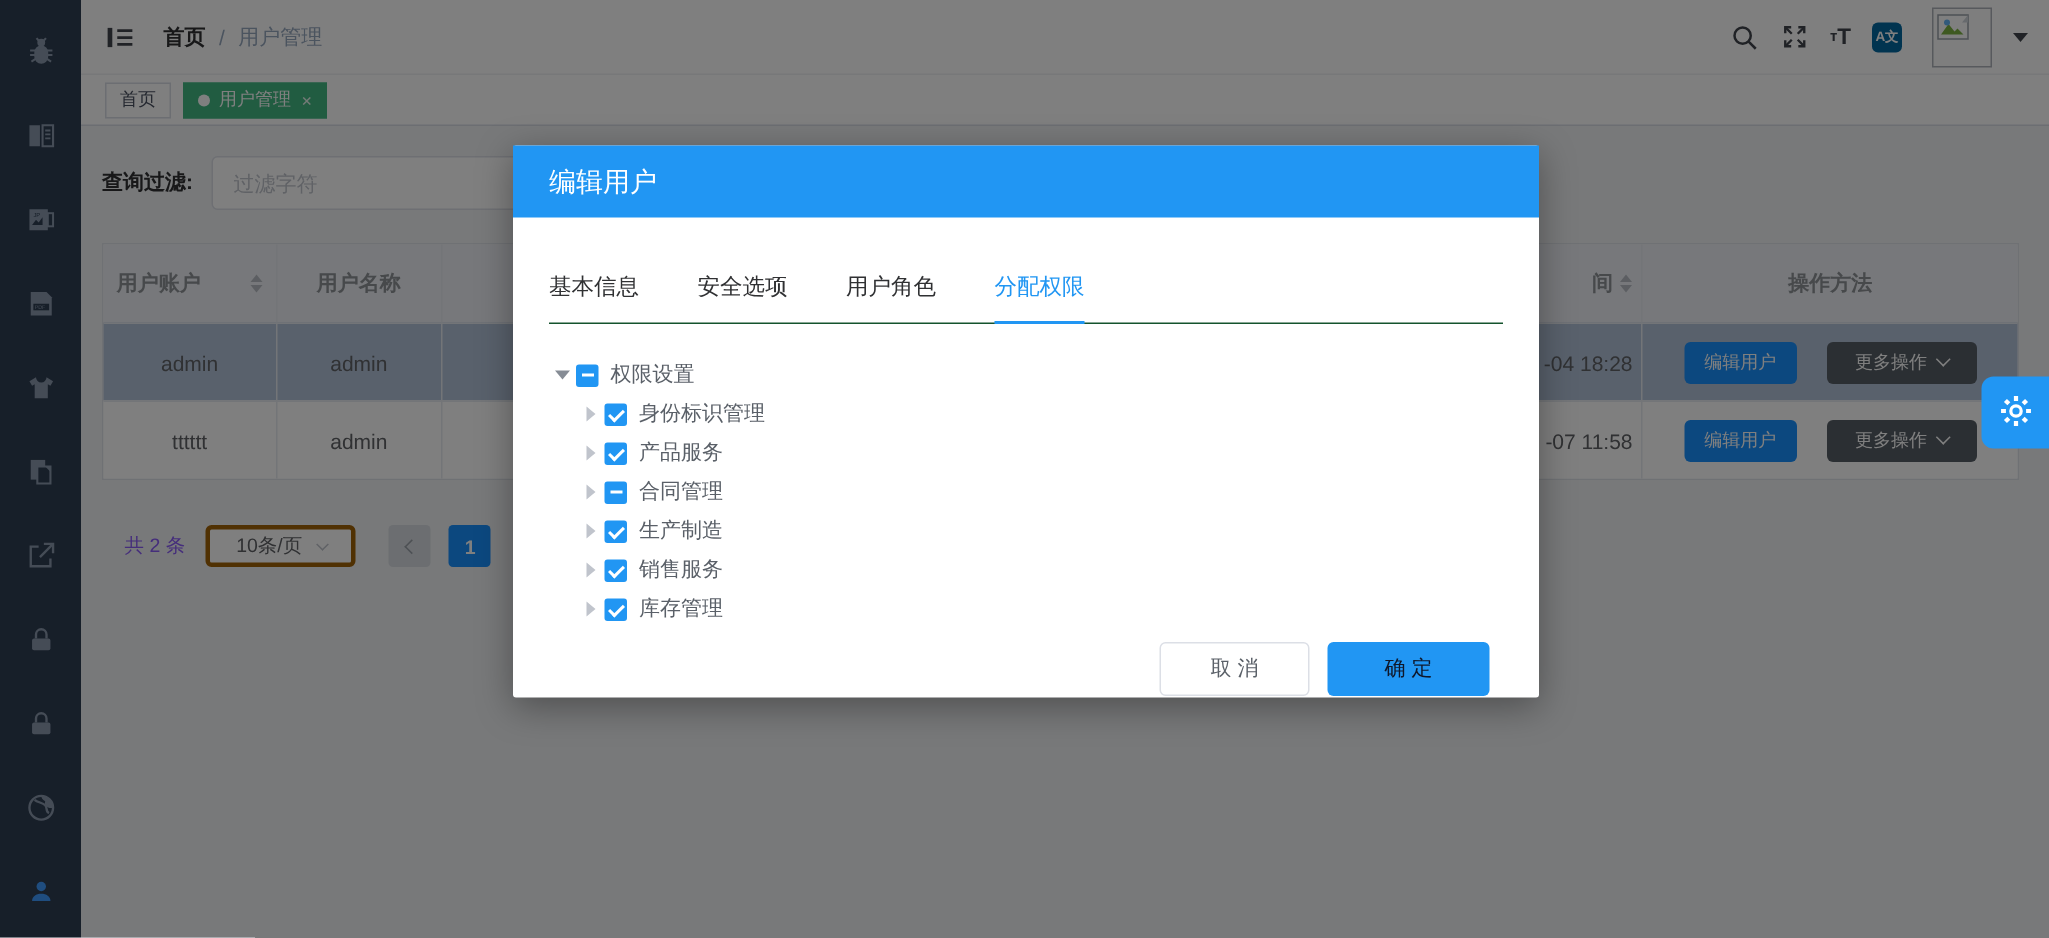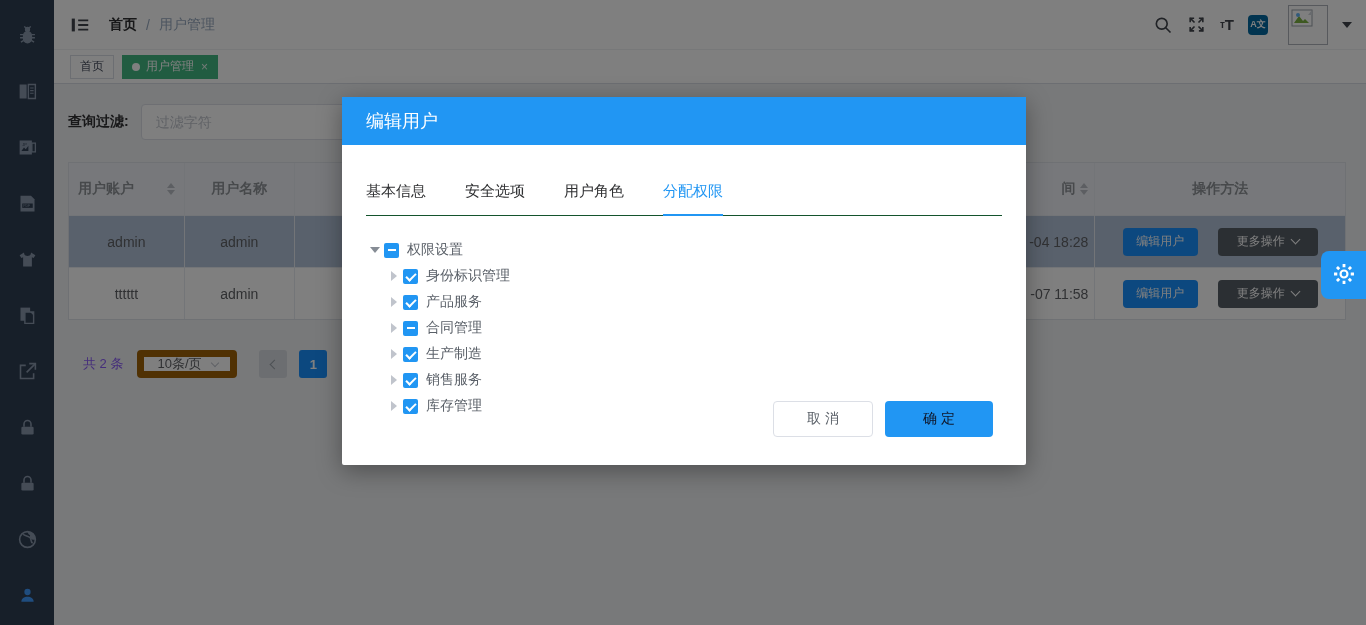--- a/index.html
+++ b/index.html
@@ -60,21 +60,21 @@
   .sort-caret .up { width:0;height:0;border:4px solid transparent;border-bottom:5px solid #b9bdc4; }
   .sort-caret .dn { width:0;height:0;border:4px solid transparent;border-top:5px solid #b9bdc4; }
   .btn-edit { width:75px; height:28px; background:#1890ff; color:#fff; font-size:12px; border:none; border-radius:4px; cursor:pointer; font-family:inherit; }
   .btn-more { width:100px; height:28px; background:#565e66; color:#fff; font-size:12px; border:none; border-radius:4px; cursor:pointer;
               display:flex; align-items:center; justify-content:center; gap:7px; font-family:inherit; }
   .chev { width:7px; height:7px; border-right:1.5px solid #fff; border-bottom:1.5px solid #fff; transform:rotate(45deg); margin-top:-4px; }
 
   
   .pagination { position:absolute; top:265px; left:14px; display:flex; align-items:center; gap:14px; }
   .pg-total { font-size:13px; color:#8b5cf6; padding-left:15px; }
-  .pg-size { width:100px; height:28px; border:7px solid #a16207; border-radius:4px; background:#fff; font-size:13px; color:#606266;
+  .pg-size { width:100px; height:28px; border:3px solid #a16207; border-radius:4px; background:#fff; font-size:13px; color:#606266;
              display:flex; align-items:center; justify-content:center; gap:10px; cursor:pointer; }
   .pg-size .chev2 { width:6px; height:6px; border-right:1.4px solid #c0c4cc; border-bottom:1.4px solid #c0c4cc; transform:rotate(45deg); margin-top:-3px; }
   .pg-prev { width:28px; height:28px; background:#d9dde2; border-radius:3px; border:none; cursor:pointer; margin-left:8px;
              display:flex; align-items:center; justify-content:center; }
   .pg-prev .chev3 { width:7px; height:7px; border-left:1.6px solid #9aa0a8; border-bottom:1.6px solid #9aa0a8; transform:rotate(45deg); margin-left:3px; }
   .pg-page { width:28px; height:28px; background:#1890ff; color:#fff; font-size:13px; font-weight:bold; border:none; border-radius:3px; cursor:pointer;
              display:flex; align-items:center; justify-content:center; margin-left:-2px; font-family:inherit; }
 
   
   .overlay { position:absolute; inset:0; background:rgba(0,0,0,0.5); z-index:50; }
@@ -91,21 +91,21 @@
   .tree-row.child { margin-left:19px; }
   .tcaret { width:14px; display:flex; justify-content:flex-start; }
   .tcaret .down { width:0;height:0;border:5px solid transparent;border-top:6px solid #868c95; margin-top:5px; }
   .tcaret .right { width:0;height:0;border:5px solid transparent;border-left:6px solid #c0c4cc; margin-left:2px; }
   .checkbox { width:15px; height:15px; background:#2196f3; border-radius:2px; position:relative; margin:0 8px 0 0; flex:none; cursor:pointer; }
   .checkbox.checked::after { content:""; position:absolute; left:5px; top:2px; width:4px; height:8px;
                              border:solid #fff; border-width:0 2px 2px 0; transform:rotate(45deg); }
   .checkbox.indeterminate::after { content:""; position:absolute; left:3.5px; top:6.5px; width:8px; height:2px; background:#fff; }
   .tree-label { font-size:14px; color:#5a6068; }
 
-  .modal-footer { position:absolute; right:33px; bottom:28px; display:flex; gap:12px; }
+  .modal-footer { position:absolute; right:33px; bottom:1px; display:flex; gap:12px; }
   .btn-cancel { width:100px; height:36px; background:#fff; border:1px solid #dcdfe6; border-radius:4px; color:#5a6068; font-size:14px; cursor:pointer; font-family:inherit; }
   .btn-confirm { width:108px; height:36px; background:#2196f3; border:none; border-radius:4px; color:#0f172a; font-size:14px; cursor:pointer; font-family:inherit; }
 
   .gear-fab { position:absolute; right:0; top:251px; width:45px; height:48px; background:#2196f3; border:none; cursor:pointer;
               border-radius:8px 0 0 8px; z-index:70; display:flex; align-items:center; justify-content:center; }
 </style>
 </head>
 <body>
 
 <aside class="sidebar">

